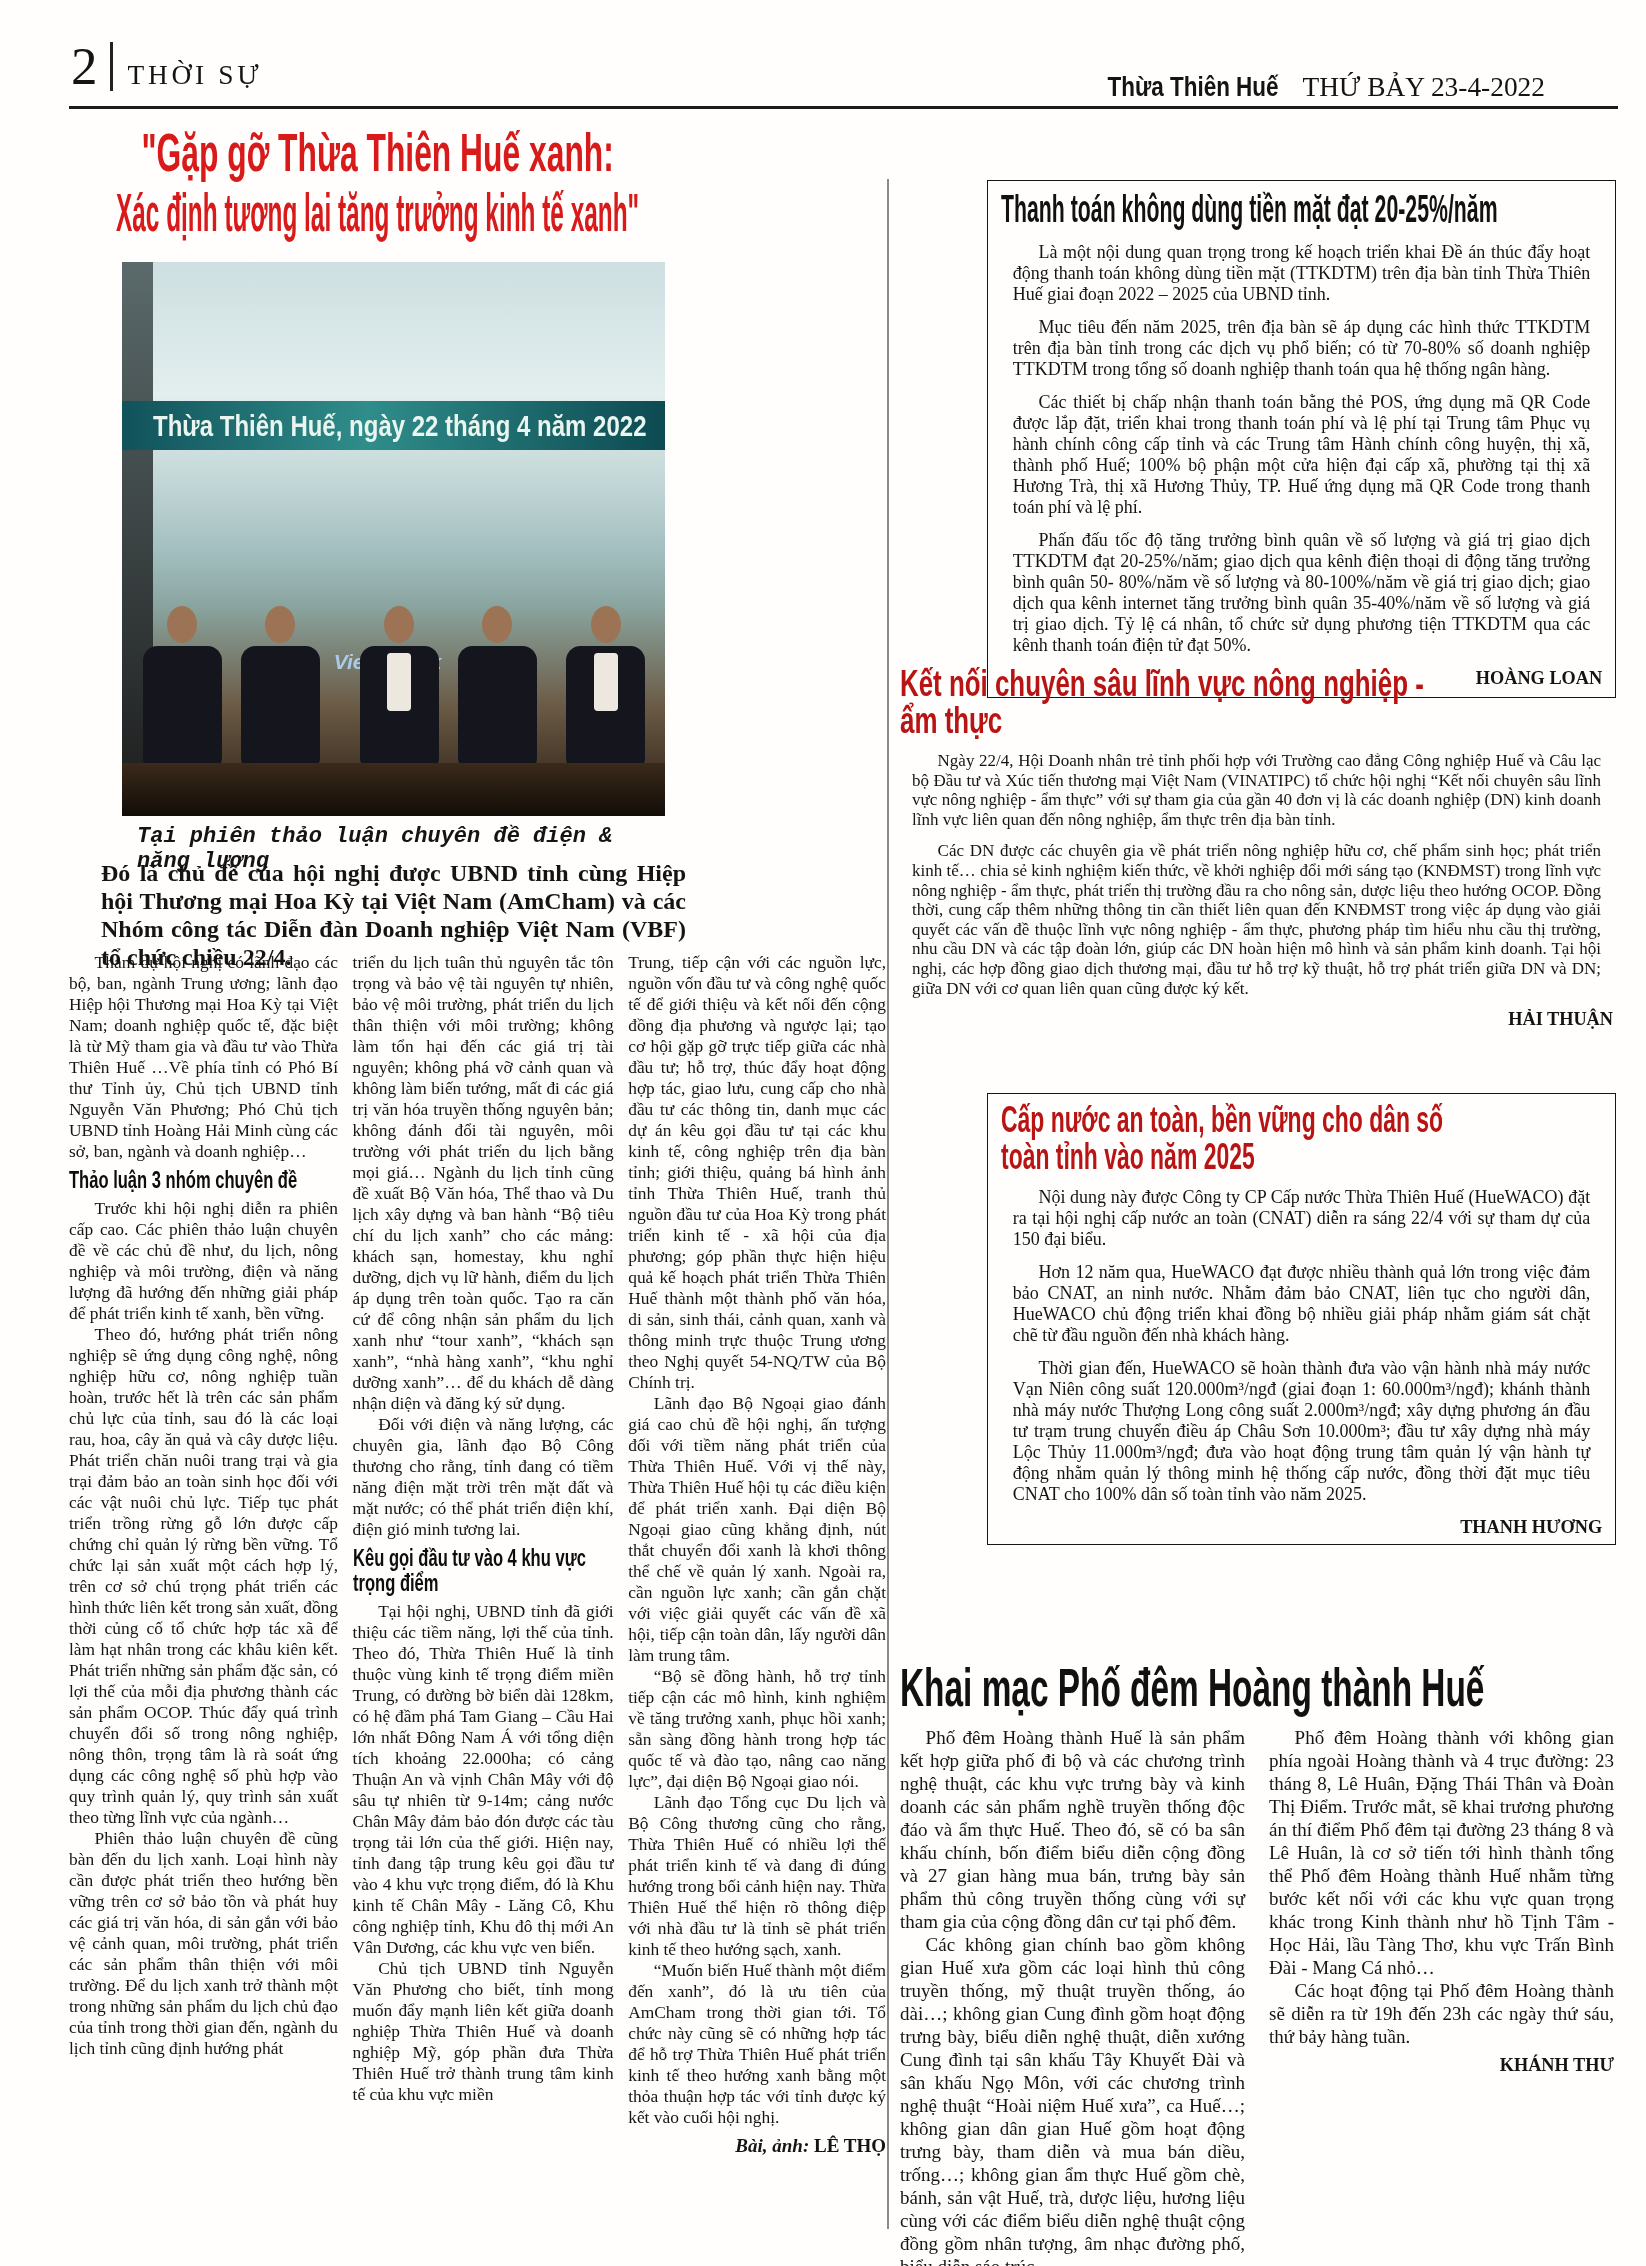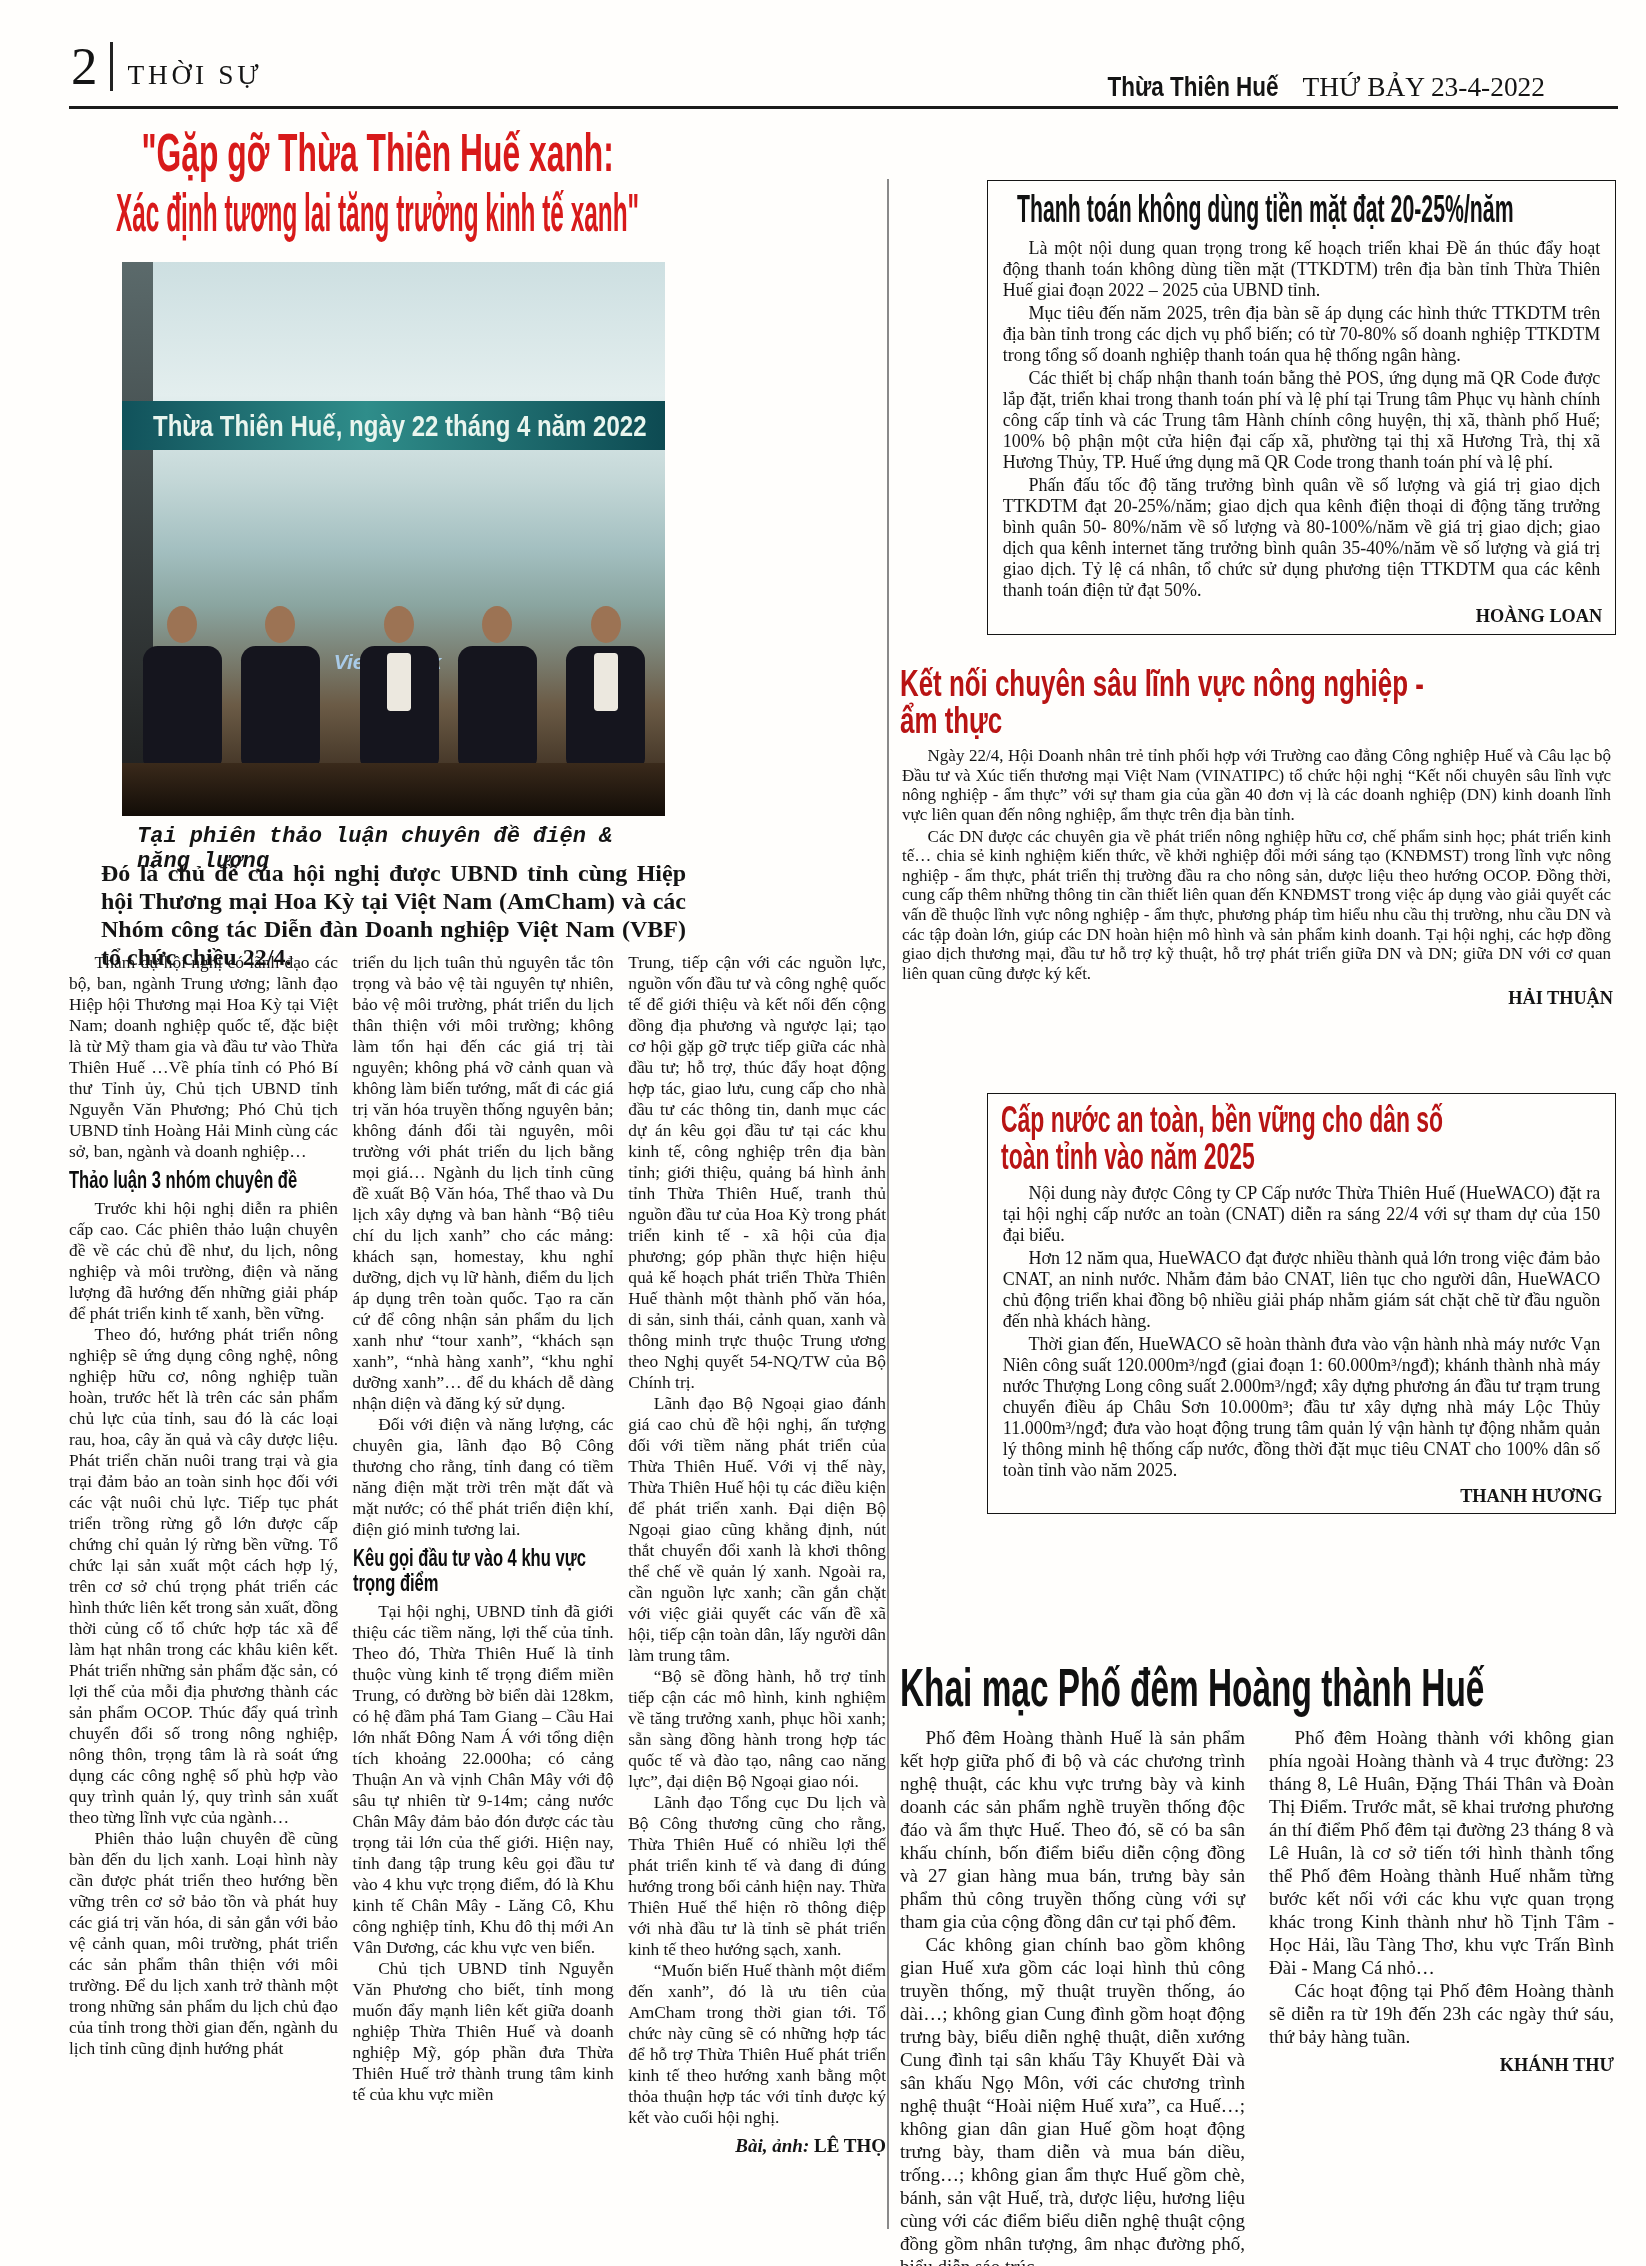--- a/index.html
+++ b/index.html
@@ -64,27 +64,27 @@
   .mcol p{margin:0;text-indent:25.6px;}
   .mcol p.noindent{text-indent:0;}
   .subhead{margin:6.4px 0 4.6px;font-family:"Liberation Sans","DejaVu Sans",sans-serif;font-weight:bold;
            font-size:23px;line-height:25px;color:#0d0d0d;}
   .subhead .cond{--sx:.72;}
   .byline{margin-top:7.3px;text-align:right;font-weight:bold;font-size:19px;}
   .by-prefix{font-style:italic;}
 
   
   .art{position:absolute;text-align:justify;}
-  .art p{margin:2px;text-indent:25.6px;}
+  .art p{margin:12px;text-indent:25.6px;}
   .art .art-head{margin:0 0 7.3px;font-family:"Liberation Sans","DejaVu Sans",sans-serif;font-weight:bold;color:#111;}
   .art .art-head.red{color:#b81414;}
 
   .art-payment{left:987px;top:180px;width:629px;border:1.8px solid #161616;box-sizing:border-box;
                padding:7.3px 12.8px 7.3px;font-size:18px;line-height:21px;}
-  .art-payment .art-head{font-size:38px;line-height:42px;margin-left:16px;}
+  .art-payment .art-head{font-size:38px;line-height:42px;}
   .art-payment .art-head .cond{--sx:.56;}
 
   .art-agri{left:900px;top:665px;width:713px;font-size:17px;line-height:19.6px;}
   .art-agri .art-head{font-size:37px;line-height:37px;}
   .art-agri .art-head .cond{--sx:.70;}
 
   .art-water{left:987px;top:1093px;width:629px;border:1.8px solid #161616;box-sizing:border-box;
              padding:7.3px 12.8px 5.5px;font-size:18px;line-height:21px;}
   .art-water .art-head{font-size:37px;line-height:37px;}
   .art-water .art-head .cond{--sx:.62;}

